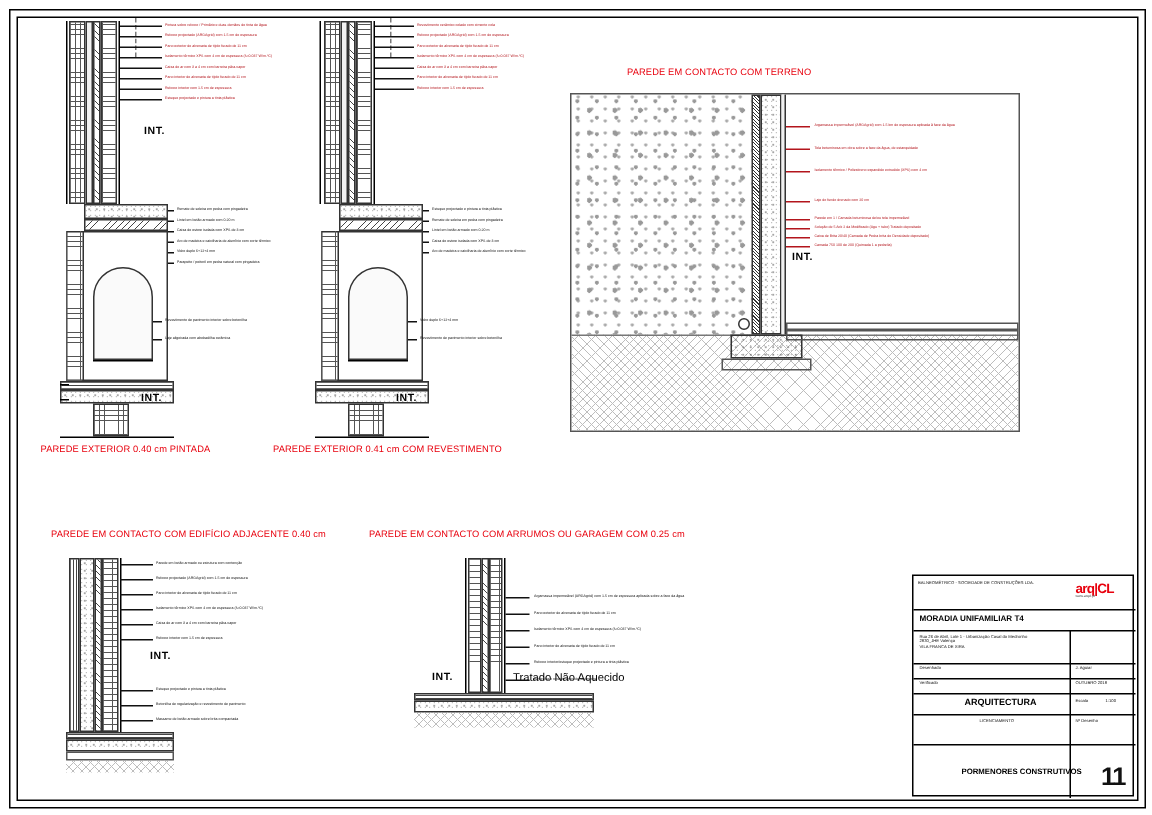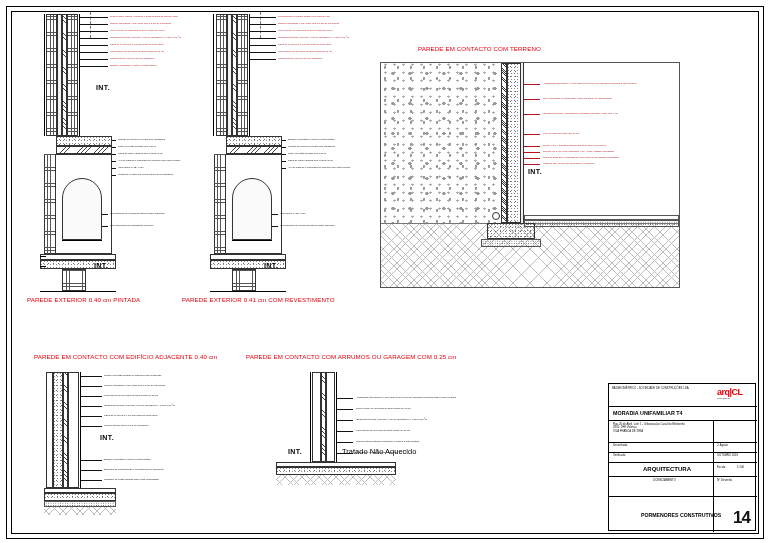--- a/index.html
+++ b/index.html
@@ -312,15 +312,15 @@
     <div class="cell tb-t" style="left:108px;top:82px;">Escala</div>
     <div class="cell tb-t" style="left:128px;top:82px;">1:100</div>
 
     <div class="hline" style="left:0;top:92px;width:148px;"></div>
     <div class="cell tb-t" style="left:44px;top:95px;">LICENCIAMENTO</div>
     <div class="cell tb-t" style="left:108px;top:95px;">Nº Desenho</div>
 
     <div class="hline" style="left:0;top:112px;width:148px;"></div>
     <div class="cell tb-b" style="left:32px;top:128px;font-size:5.2px;">PORMENORES CONSTRUTIVOS</div>
     <div class="vline" style="left:104px;top:112px;height:36px;"></div>
-    <div id="tb-sheetno">14</div>
+    <div id="tb-sheetno">11</div>
   </div>
 </div>
 
 </body></html>

